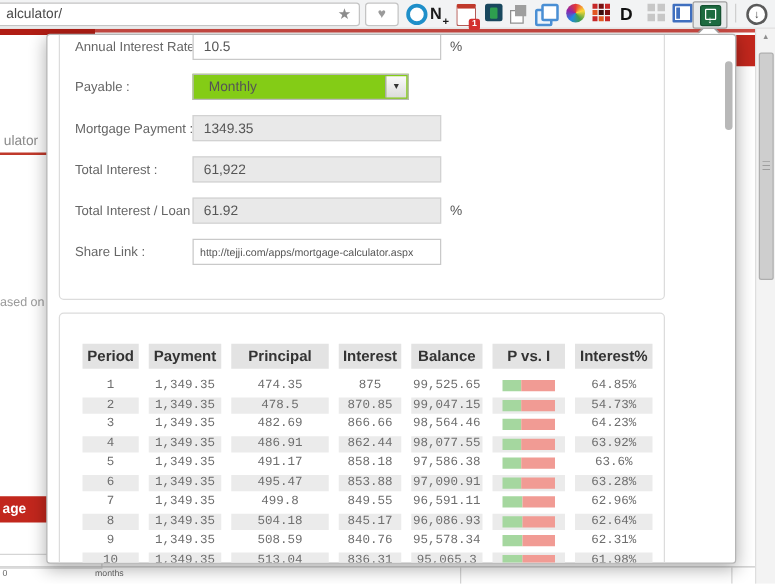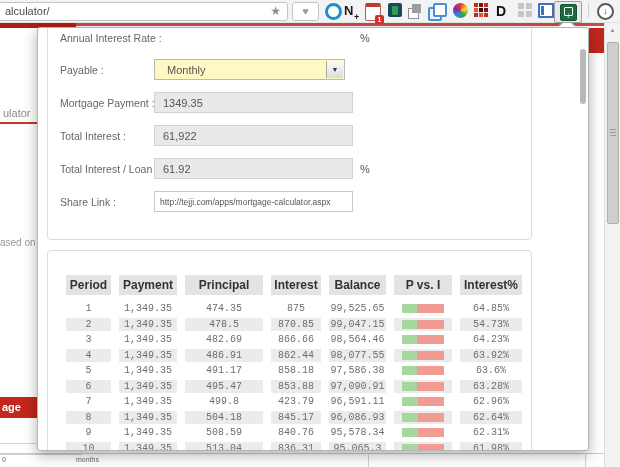--- a/index.html
+++ b/index.html
@@ -87,22 +87,22 @@
 
   .form-box{position:absolute;left:9px;top:-6px;width:483px;height:216px;
          border:1px solid #dcdcdc;border-radius:4px;}
   .frow{position:absolute;left:0;width:100%;height:22px;}
   .flabel{position:absolute;left:12px;top:5px;font-size:10.5px;color:#666;white-space:nowrap;}
   .finput{position:absolute;left:106px;top:0;width:199px;height:21px;border:1px solid #c9c9c9;
          background:#fff;font-family:"Liberation Sans",sans-serif;font-size:11px;color:#555;
          padding:0 2px 0 8px;box-sizing:border-box;border-radius:0;}
   .finput.ro{background:#e9e9e9;border-color:#d2d2d2;}
   .finput.tiny{font-size:8.5px;padding-left:5px;}
-  .fselect{position:absolute;left:106px;top:0;width:191px;height:21px;border:1px solid #b9b9b9;
-         background:#fef9c3;box-sizing:border-box;}
+  .fselect{position:absolute;left:106px;top:0;width:173px;height:21px;border:1px solid #b9b9b9;
+         background:#84cc16;box-sizing:border-box;}
   .fselect-text{position:absolute;left:12px;top:4px;font-size:11px;color:#555;}
   .fselect-btn{position:absolute;right:1px;top:1px;width:16px;height:17px;text-align:center;
          background:linear-gradient(#fafafa,#dcdcdc);border-left:1px solid #ababab;
          font-size:7px;line-height:17px;color:#333;}
   .fsuffix{position:absolute;left:312px;top:5px;font-size:11px;color:#555;}
 
   .pop-thumb{position:absolute;left:542px;top:21px;width:6px;height:55px;background:#b8b8b8;border-radius:3px;}
 
   .panel{position:absolute;left:9px;top:222px;width:483px;height:235px;
          border:1px solid #dcdcdc;border-radius:4px 4px 0 0;}
@@ -200,20 +200,21 @@
   </div>
 </div>
 
 <div class="abs caret-border"></div>
 <div class="abs caret"></div>
 
 <div class="popup">
   <div class="form-box" id="form-box">
       <div class="frow" style="top: 4px;">
         <span class="flabel">Annual Interest Rate :</span>
+        <input type="text" class="finput" value="10.5" style="">
         <span class="fsuffix">%</span>
       </div>
       <div class="frow" style="top: 36px;">
         <span class="flabel">Payable :</span>
         <div class="fselect">
           <span class="fselect-text">Monthly</span>
           <span class="fselect-btn">▼</span>
         </div>
       </div>
       <div class="frow" style="top: 69px;">
@@ -327,21 +328,21 @@
               <div class="bar-g" style="width: 15.4px; background: rgb(165, 215, 159);"></div>
               <div class="bar-r" style="background: rgb(241, 155, 148);"></div>
             </div>
           </div>
           <div class="tcell c6">63.28%</div>
         </div>
         <div class="trow">
           <div class="tcell c0">7</div>
           <div class="tcell c1">1,349.35</div>
           <div class="tcell c2">499.8</div>
-          <div class="tcell c3">423.79</div>
+          <div class="tcell c3">849.55</div>
           <div class="tcell c4">96,591.11</div>
           <div class="tcell c5">
             <div class="bar">
               <div class="bar-g" style="width: 15.6px; background: rgb(165, 215, 159);"></div>
               <div class="bar-r" style="background: rgb(241, 155, 148);"></div>
             </div>
           </div>
           <div class="tcell c6">62.96%</div>
         </div>
         <div class="trow alt">

